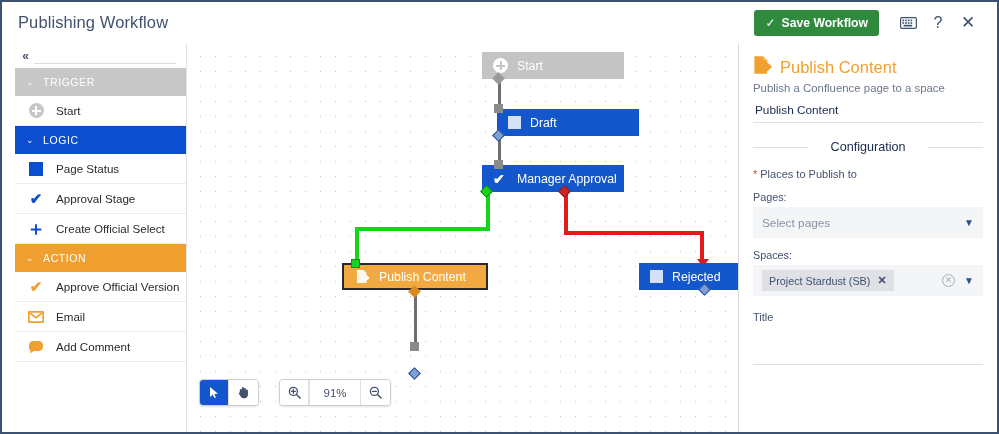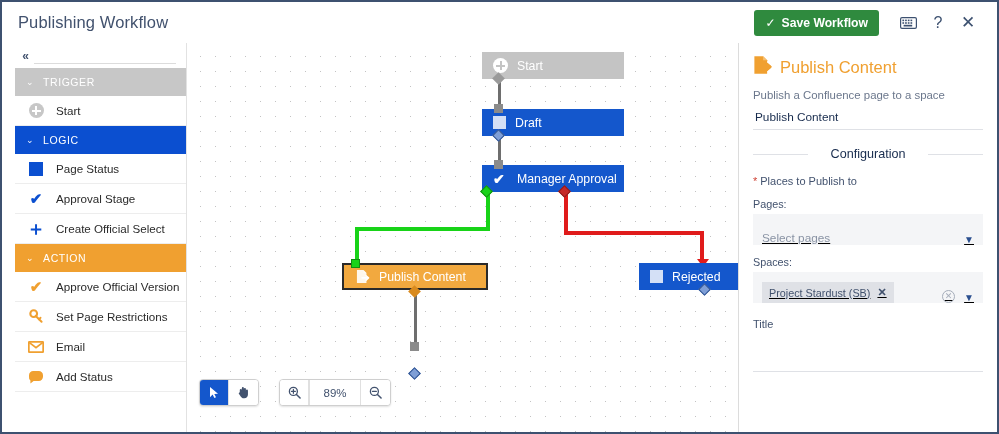--- a/index.html
+++ b/index.html
@@ -146,37 +146,37 @@
 
   
   .panel {
     width: 259px; flex: 0 0 259px; background: #fff; border-left: 1px solid #dcdcdc;
     padding: 10px 14px 0 14px; position: relative; overflow: hidden;
   }
   .p-title { display: flex; align-items: center; gap: 8px; margin-top: 2px; }
   .p-title .t {
     font-size: 16.5px; color: #f0a030; font-weight: 400;
   }
-  .p-sub { font-size: 11.4px; color: #6b778c; margin-top: 10px; }
+  .p-sub { font-size: 11.4px; color: #6b778c; margin-top: 3px; }
   .req-label { font-size: 11px; color: #42526e; margin-top: 14px; }
   .req-label .ast { color: #d04437; margin-right: 3px; }
   .p-input {
     width: 100%; border: none; border-bottom: 1px solid #dfe1e6; height: 26px;
     font-size: 11.8px; color: #172b4d; font-family: inherit; background: transparent;
     margin-top: 3px; padding-left: 2px;
   }
   .cfg-head {
     display: flex; align-items: center; gap: 23px; margin-top: 17px; margin-bottom: 2px;
   }
   .cfg-head .ln { flex: 1; height: 1px; background: #dfe1e6; }
   .cfg-head .tx { font-size: 12.6px; color: #172b4d; font-weight: 400; }
   .fld-label { font-size: 10.8px; color: #42526e; margin-top: 11px; margin-bottom: 4px; }
   .select-box {
-    background: #f4f5f7; height: 31px; display: flex; align-items: flex-end;
-    padding: 0 9px; cursor: pointer; position: relative; text-decoration: underline;
+    background: #f4f5f7; height: 31px; display: flex; align-items: center;
+    padding: 0 9px; cursor: pointer; position: relative;
   }
   .select-ph { font-size: 11.8px; color: #8993a4; }
   .caret { margin-left: auto; color: #2a4f8f; font-size: 10px; }
   .tag {
     background: #dfe1e6; height: 21px; display: flex; align-items: center; gap: 7px;
     padding: 0 7px; font-size: 10.8px; color: #42526e;
   }
   .tag .x { cursor: pointer; font-size: 11px; color: #42526e; font-weight: bold; }
   .clear-ic {
     width: 13px; height: 13px; border-radius: 50%; border: 1.3px solid #a5adba; color: #a5adba;
@@ -259,44 +259,34 @@
     <div class="sec action">
       <span class="cv">⌄</span>
       <span>ACTION</span>
     </div>
     <div class="item">
       <span class="ico ic-check-o">✔</span>
       <span>Approve Official Version</span>
     </div>
     <div class="item">
       <span class="ico">
-        <svg width="15" height="15" viewBox="0 0 16 16">
-          <circle cx="5" cy="5" r="3.6" fill="none" stroke="#f0a030" stroke-width="2.2"></circle>
-          <path d="M7.2 7.4 L13.4 13.6" stroke="#f0a030" stroke-width="2.2" stroke-linecap="round"></path>
-          <path d="M10.6 11 L12.3 9.3" stroke="#f0a030" stroke-width="2" stroke-linecap="round"></path>
-        </svg>
-      </span>
-      <span>Set Page Restrictions</span>
-    </div>
-    <div class="item">
-      <span class="ico">
         <svg width="16" height="12" viewBox="0 0 16 12">
           <rect x="0.8" y="0.8" width="14.4" height="10.4" rx="1" fill="#fff" stroke="#f0a030" stroke-width="1.8"></rect>
           <path d="M1.4 1.6 L8 6.6 L14.6 1.6" fill="none" stroke="#f0a030" stroke-width="1.8"></path>
         </svg>
       </span>
       <span>Email</span>
     </div>
     <div class="item">
       <span class="ico">
         <svg width="16" height="14" viewBox="0 0 16 14">
           <path d="M1 5.2a4.2 4.2 0 0 1 4.2-4.2h5.6A4.2 4.2 0 0 1 15 5.2v1.6a4.2 4.2 0 0 1-4.2 4.2H5.6L2.4 13.4V10.6A4.2 4.2 0 0 1 1 6.8z" fill="#f0a030"></path>
         </svg>
       </span>
-      <span>Add Status</span>
+      <span>Add Comment</span>
     </div>
   </div>
 
   <div class="canvas">
 
     <div class="wire" style="left:311px; top:35px; width:3px; height:29px; background:#6e6e6e;"></div>
 
     <div class="wire" style="left:311px; top:92px; width:3px; height:29px; background:#6e6e6e;"></div>
 
     <div class="wire" style="left:299px; top:149px; width:4px; height:38px; background:#18d318;"></div>
@@ -309,21 +299,21 @@
     <div class="arrow" style="left:510px; top:216px; border-left:6px solid transparent; border-right:6px solid transparent; border-top:8px solid #e01b1b;"></div>
 
     <div class="wire" style="left:227px; top:248px; width:3px; height:54px; background:#6e6e6e;"></div>
 
     <div class="node grey" style="left:295px; top:9px; width:142px;">
       <span class="n-plus"></span>
       <span>Start</span>
     </div>
     <div class="hd diamond g-greydia" style="left:307px; top:31px;"></div>
 
-    <div class="node blue" style="left:295px; top:66px; width:142px;">
+    <div class="node blue" style="left:310px; top:66px; width:142px;">
       <span class="n-square"></span>
       <span>Draft</span>
     </div>
     <div class="hd sq g-grey" style="left:307px; top:61px;"></div>
     <div class="hd diamond g-bluedia" style="left:307px; top:88px;"></div>
 
     <div class="node blue" style="left:295px; top:122px; width:142px;">
       <span class="n-check">✔</span>
       <span>Manager Approval</span>
     </div>
@@ -367,21 +357,21 @@
         </div>
       </div>
       <div class="tgroup">
         <div class="tbtn">
           <svg width="13" height="13" viewBox="0 0 14 14">
             <circle cx="5.8" cy="5.8" r="4.3" fill="none" stroke="#42526e" stroke-width="1.4"></circle>
             <path d="M9.1 9.1 L13 13" stroke="#42526e" stroke-width="1.6" stroke-linecap="round"></path>
             <path d="M3.7 5.8h4.2M5.8 3.7v4.2" stroke="#42526e" stroke-width="1.3" stroke-linecap="round"></path>
           </svg>
         </div>
-        <div class="zoomlvl">89%</div>
+        <div class="zoomlvl">91%</div>
         <div class="tbtn">
           <svg width="13" height="13" viewBox="0 0 14 14">
             <circle cx="5.8" cy="5.8" r="4.3" fill="none" stroke="#42526e" stroke-width="1.4"></circle>
             <path d="M9.1 9.1 L13 13" stroke="#42526e" stroke-width="1.6" stroke-linecap="round"></path>
             <path d="M3.7 5.8h4.2" stroke="#42526e" stroke-width="1.3" stroke-linecap="round"></path>
           </svg>
         </div>
       </div>
     </div>
   </div>

